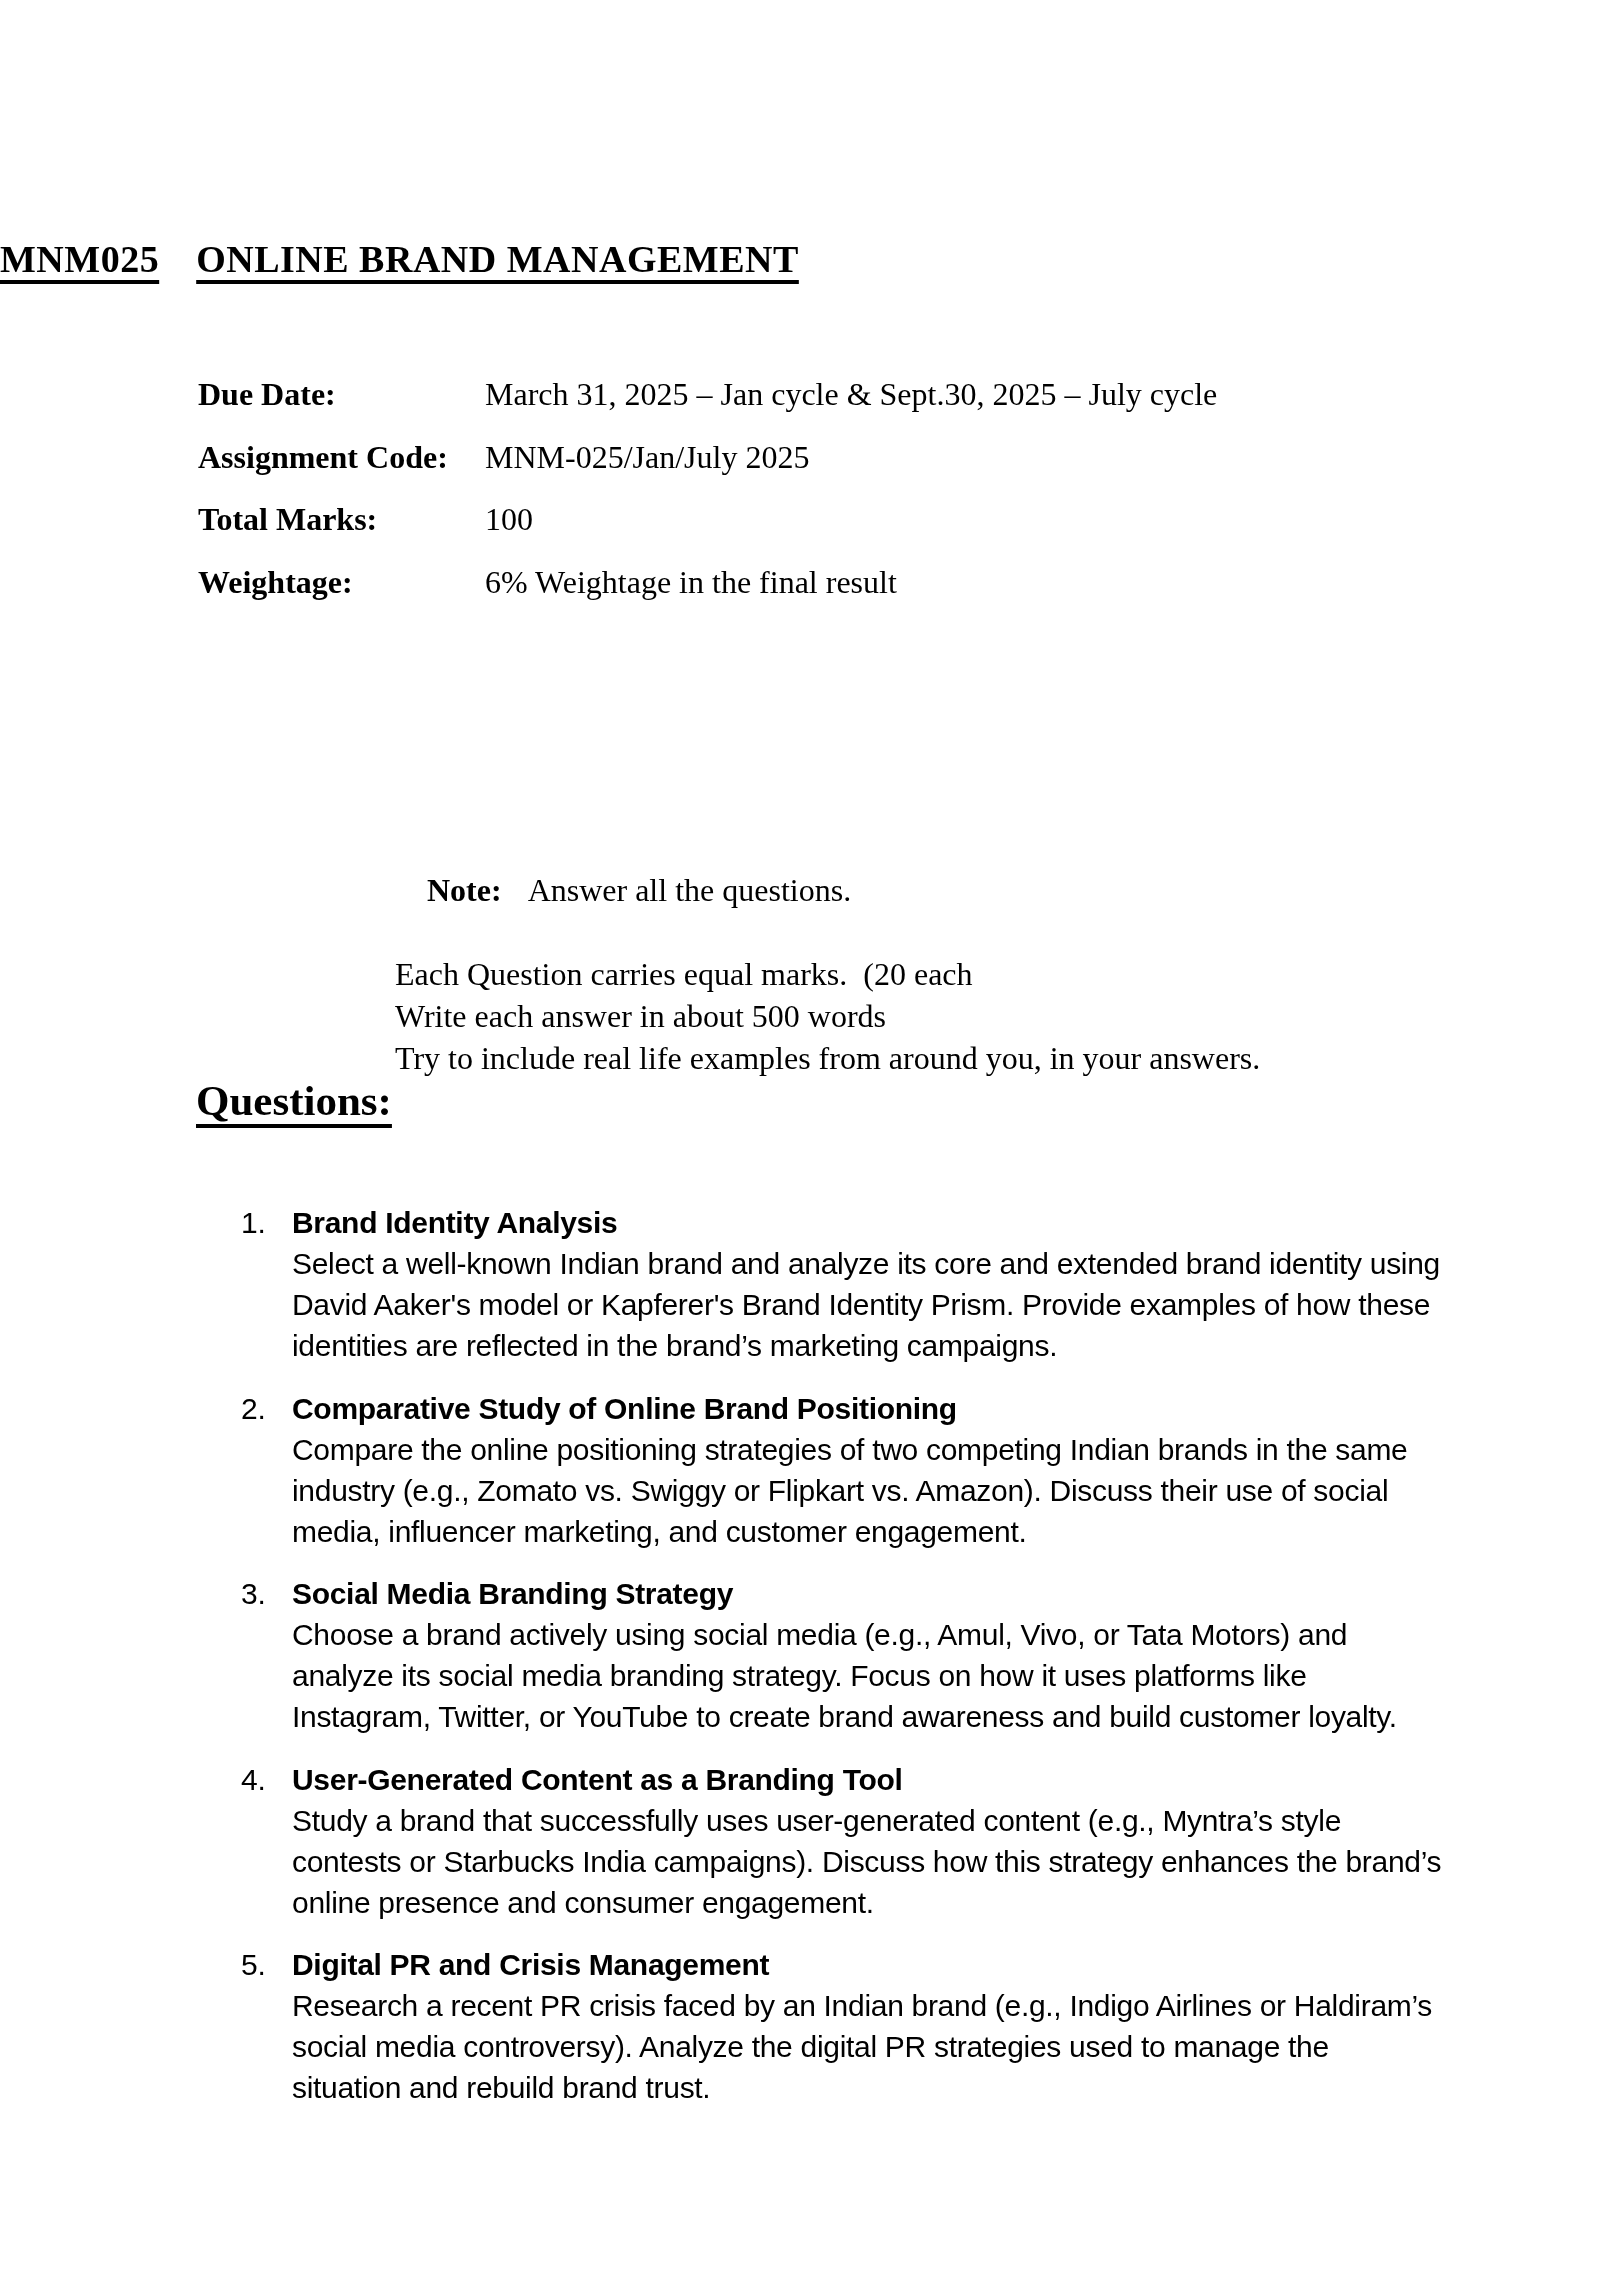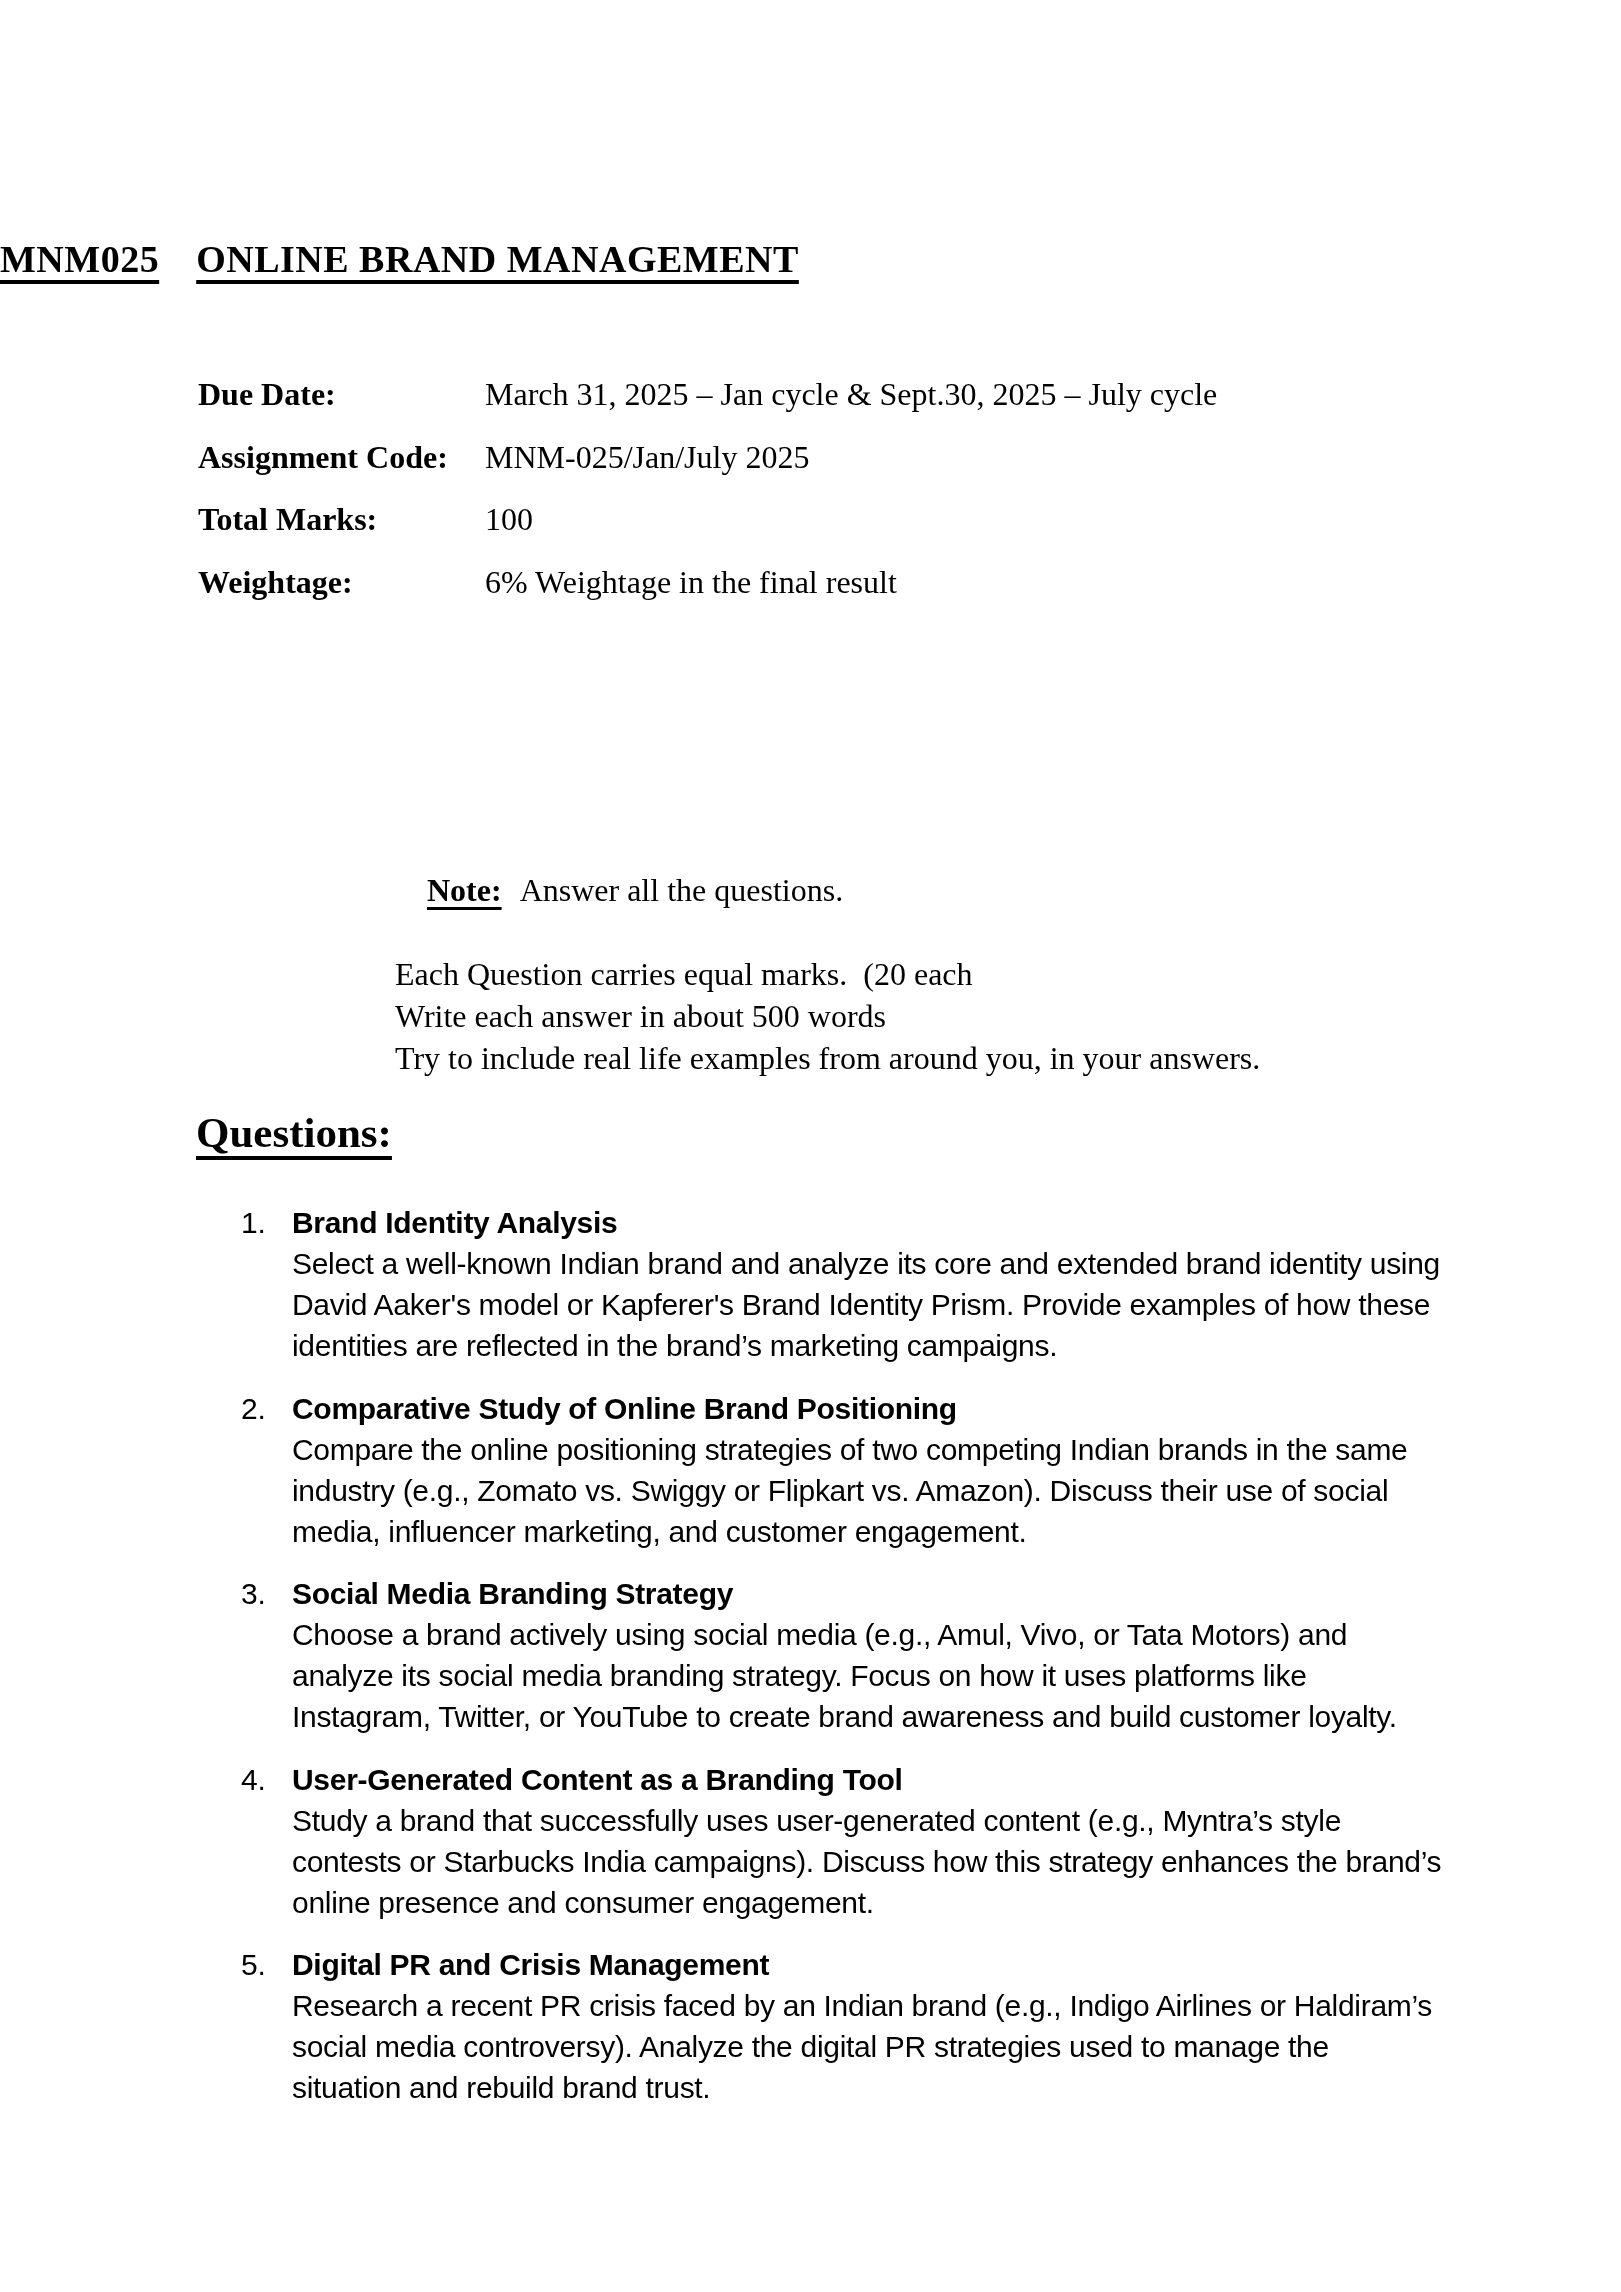--- a/index.html
+++ b/index.html
@@ -58,37 +58,35 @@
     position: absolute;
     top: 827px;
     left: 395px;
     width: 1078px;
     font-size: 32px;
     line-height: 42px;
   }
   .note-line { white-space: pre-wrap; }
   .note-label {
     font-weight: bold;
-    text-decoration: underline;
     text-decoration-thickness: 2.9px;
     text-underline-offset: 5.9px;
-    margin-right: 18px;
+    margin-right: 26px;
   }
 
   
   .questions-heading {
     position: absolute;
     top: 1076px;
     left: 196px;
     font-size: 43px;
     font-weight: bold;
     text-decoration: underline;
     text-decoration-thickness: 3.9px;
     text-underline-offset: 8.8px;
-    margin-top: 32px;
   }
 
   
   .questions {
     position: absolute;
     top: 1202px;
     left: 241px;
     width: 1215px;
     font-family: "Liberation Sans", sans-serif;
     font-size: 30px;

